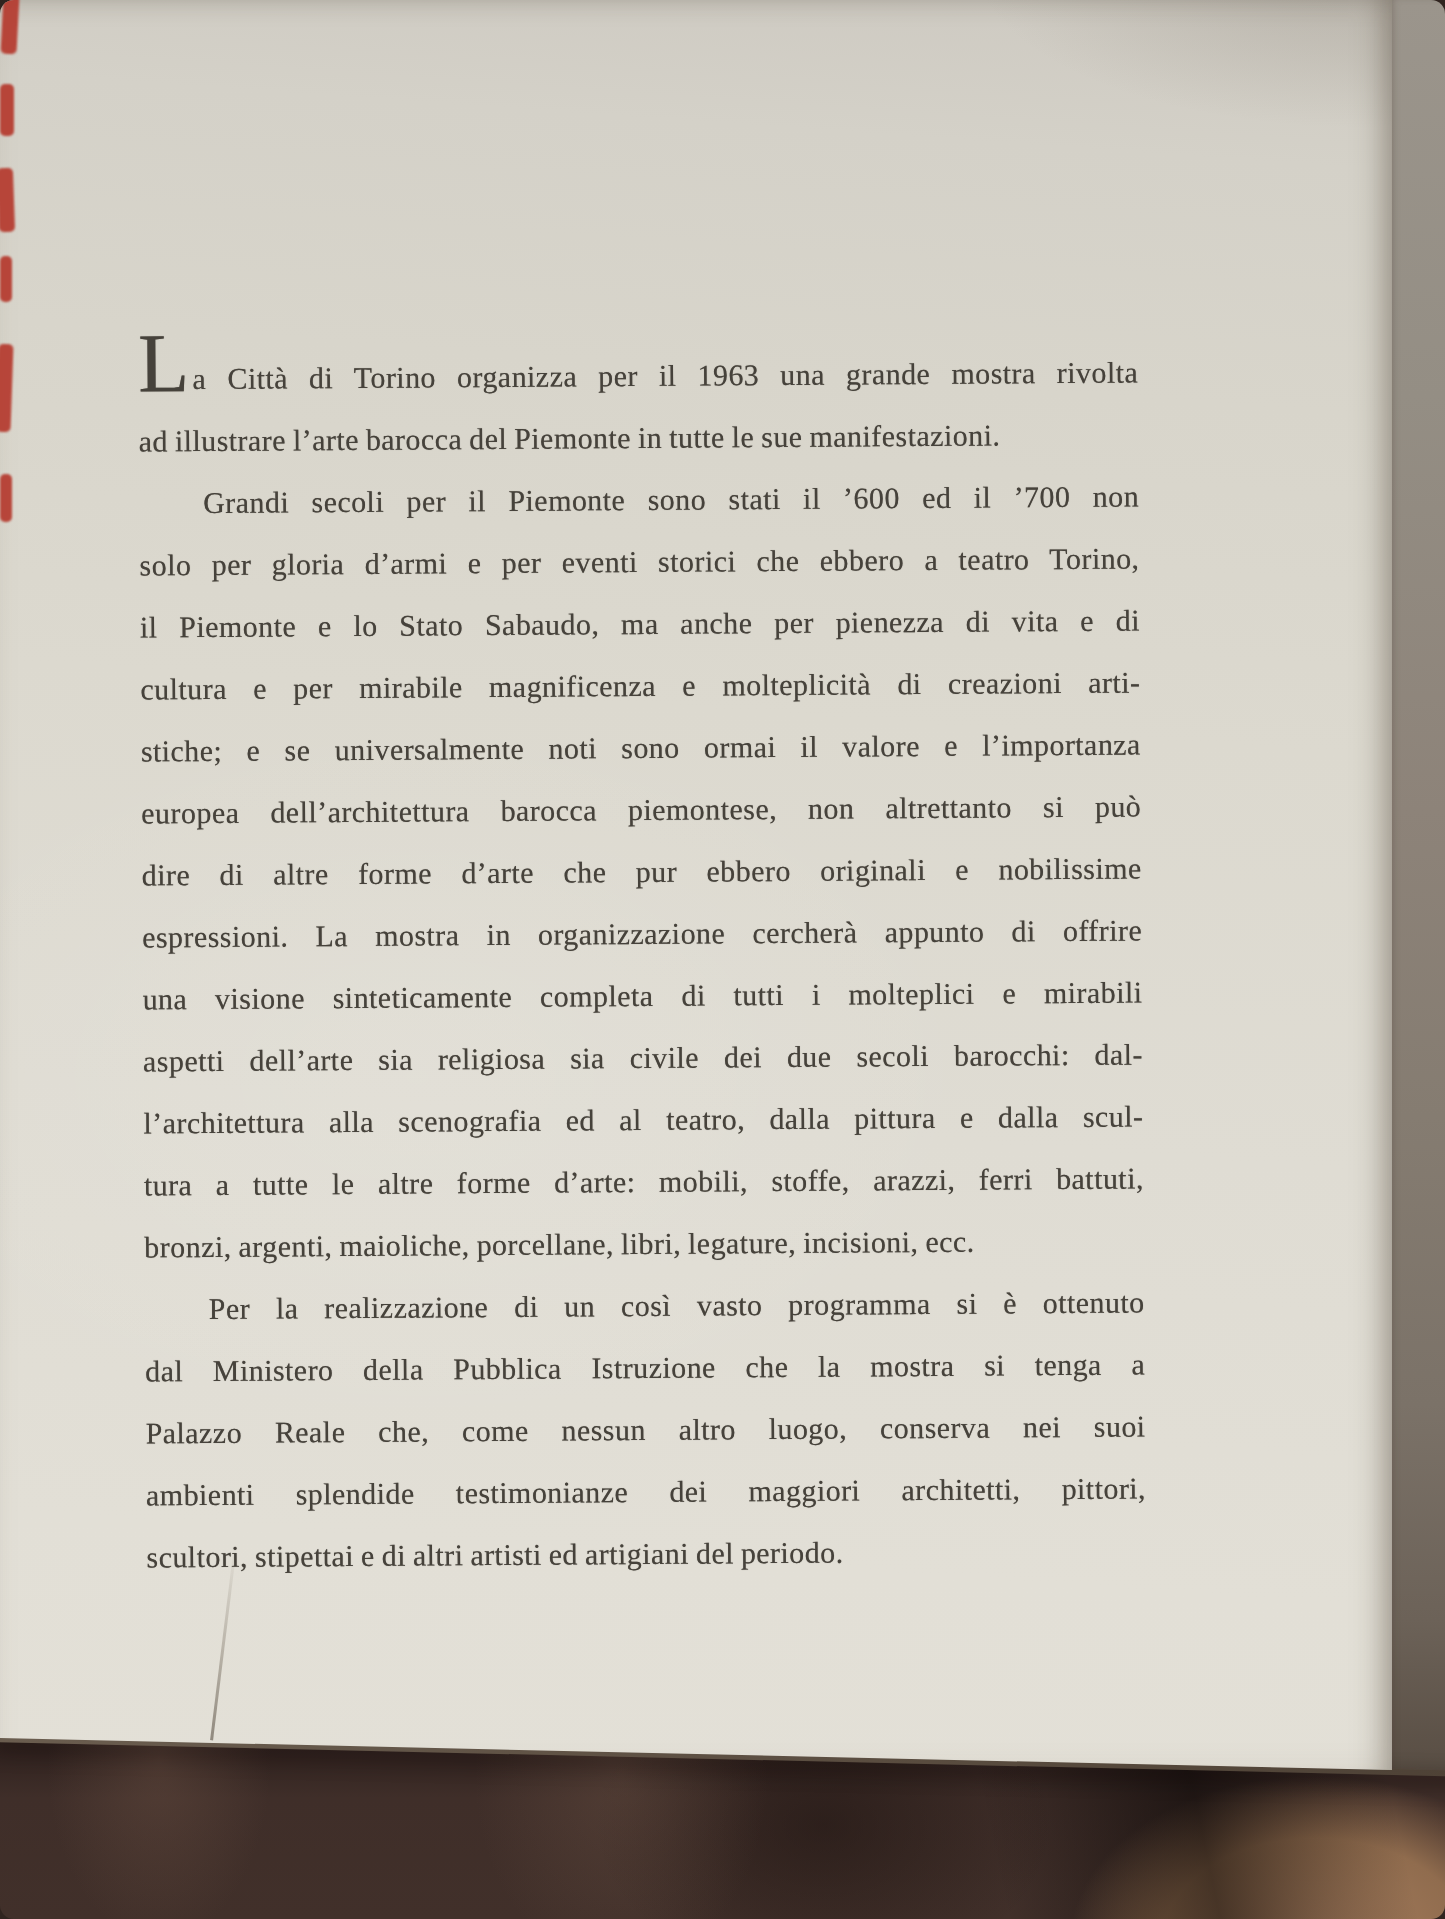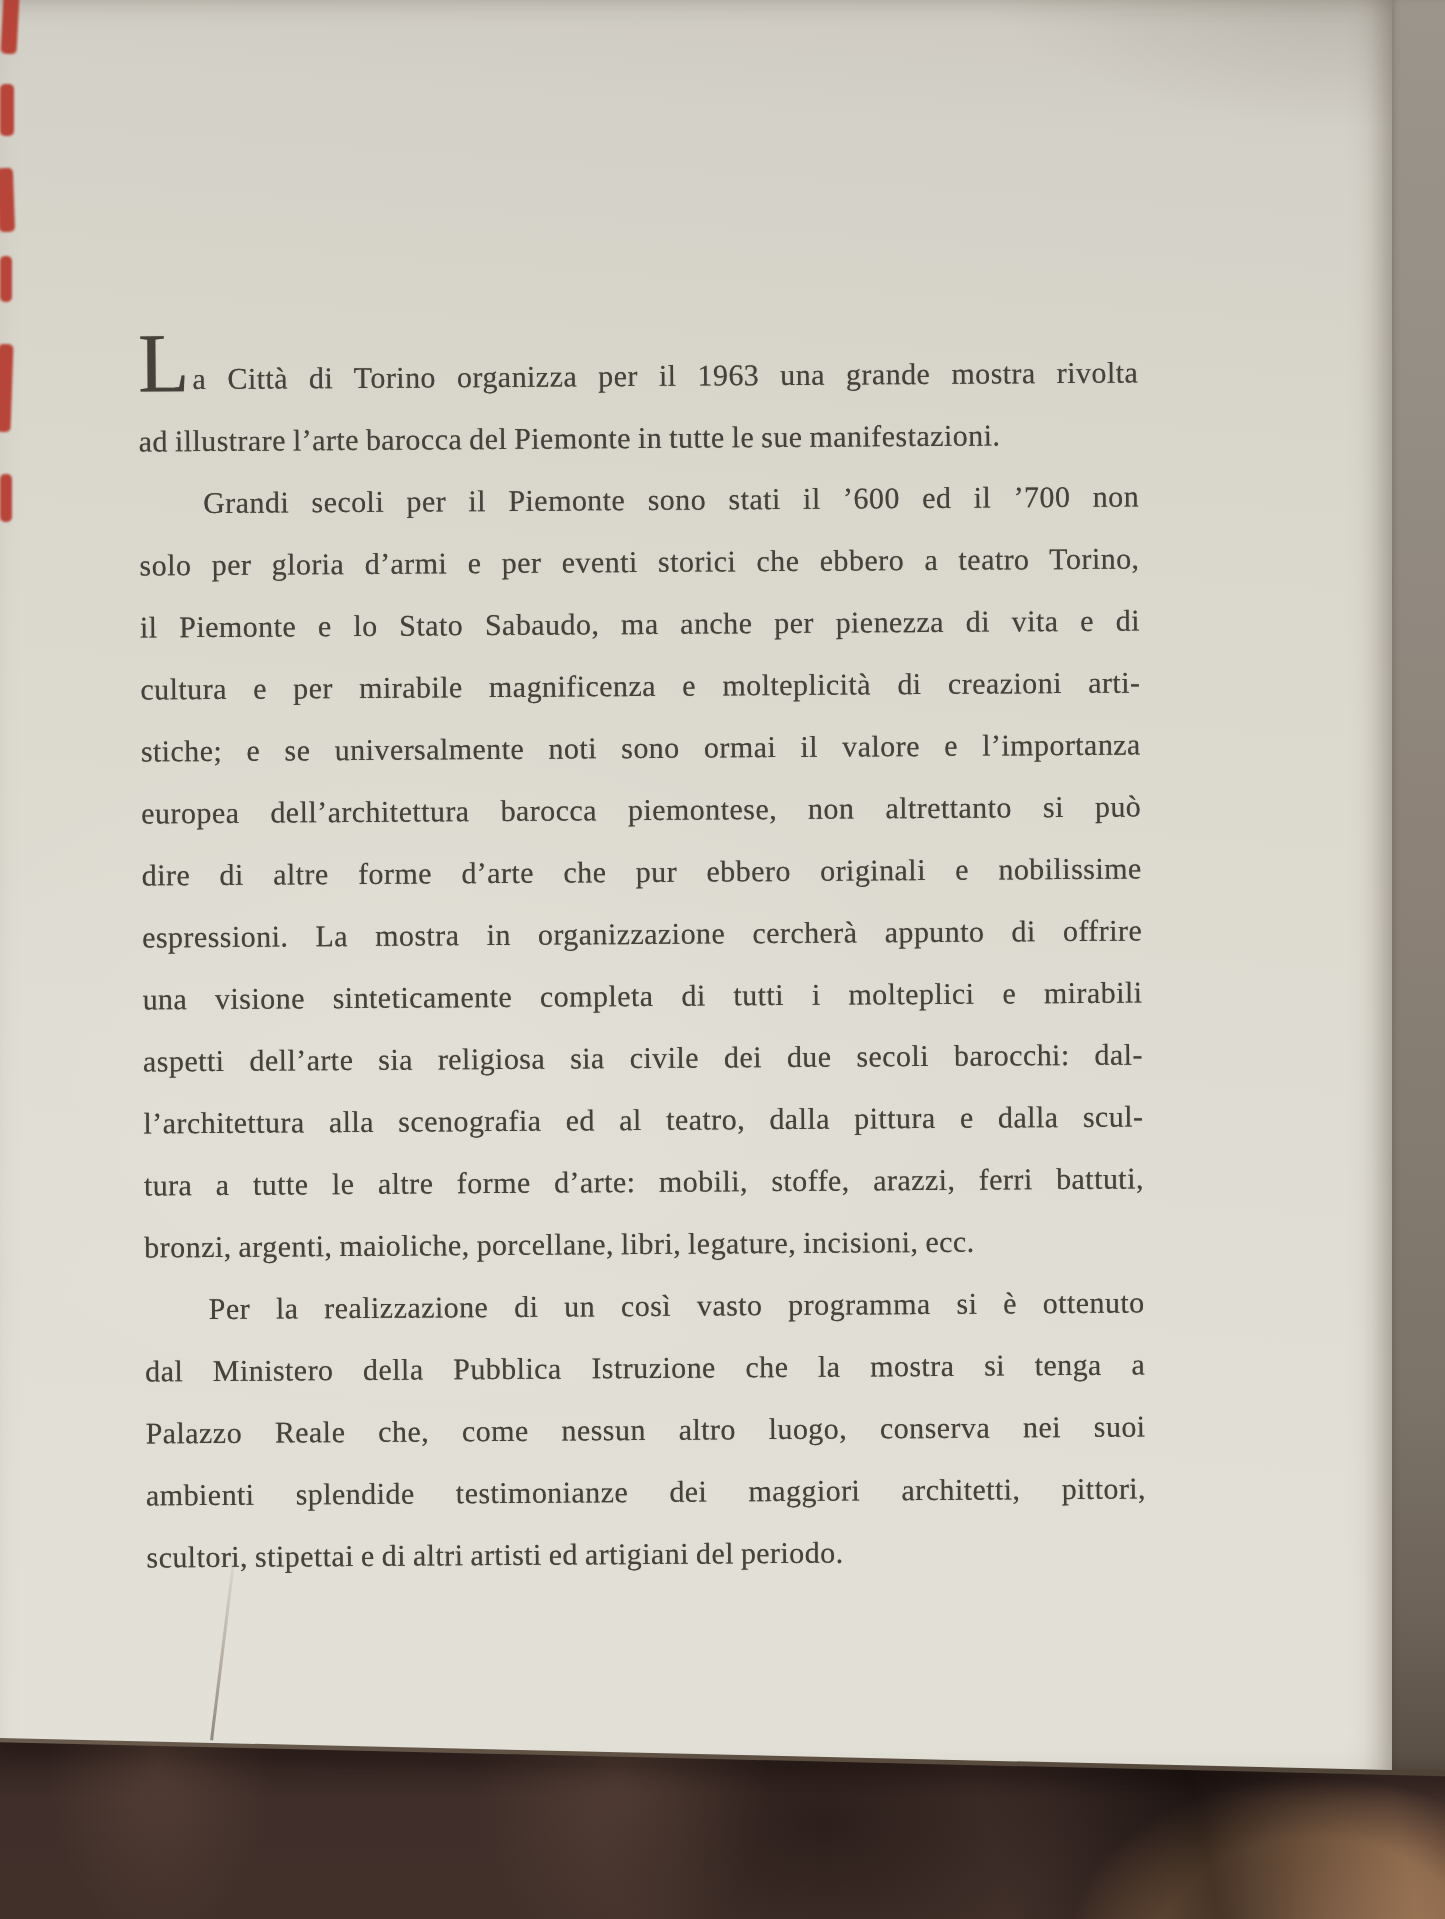--- a/index.html
+++ b/index.html
@@ -1,21 +1,21 @@
 <!DOCTYPE html>
 <html><head>
 <meta charset="utf-8">
 <style>
   html,body{margin:0;padding:0;}
   body{
     width:1445px;height:1919px;overflow:hidden;position:relative;
     background:#30241f;
     font-family:"Liberation Serif","DejaVu Serif",serif;
   }
-  .photo{position:absolute;inset:0;overflow:hidden;}
+  .photo{position:absolute;inset:0;overflow:hidden;border-radius:14px;}
 
   
   .side-strip{
     position:absolute;right:0;top:0;width:57px;height:1800px;z-index:1;
     background:linear-gradient(180deg,#9b958c 0%,#948e84 22%,#8d8379 45%,#857c71 62%,#7b7268 78%,#6c6258 90%,#554a40 100%);
     box-shadow:inset 8px 0 10px -5px rgba(70,58,48,.45);
   }
 
   
   .fabric{

